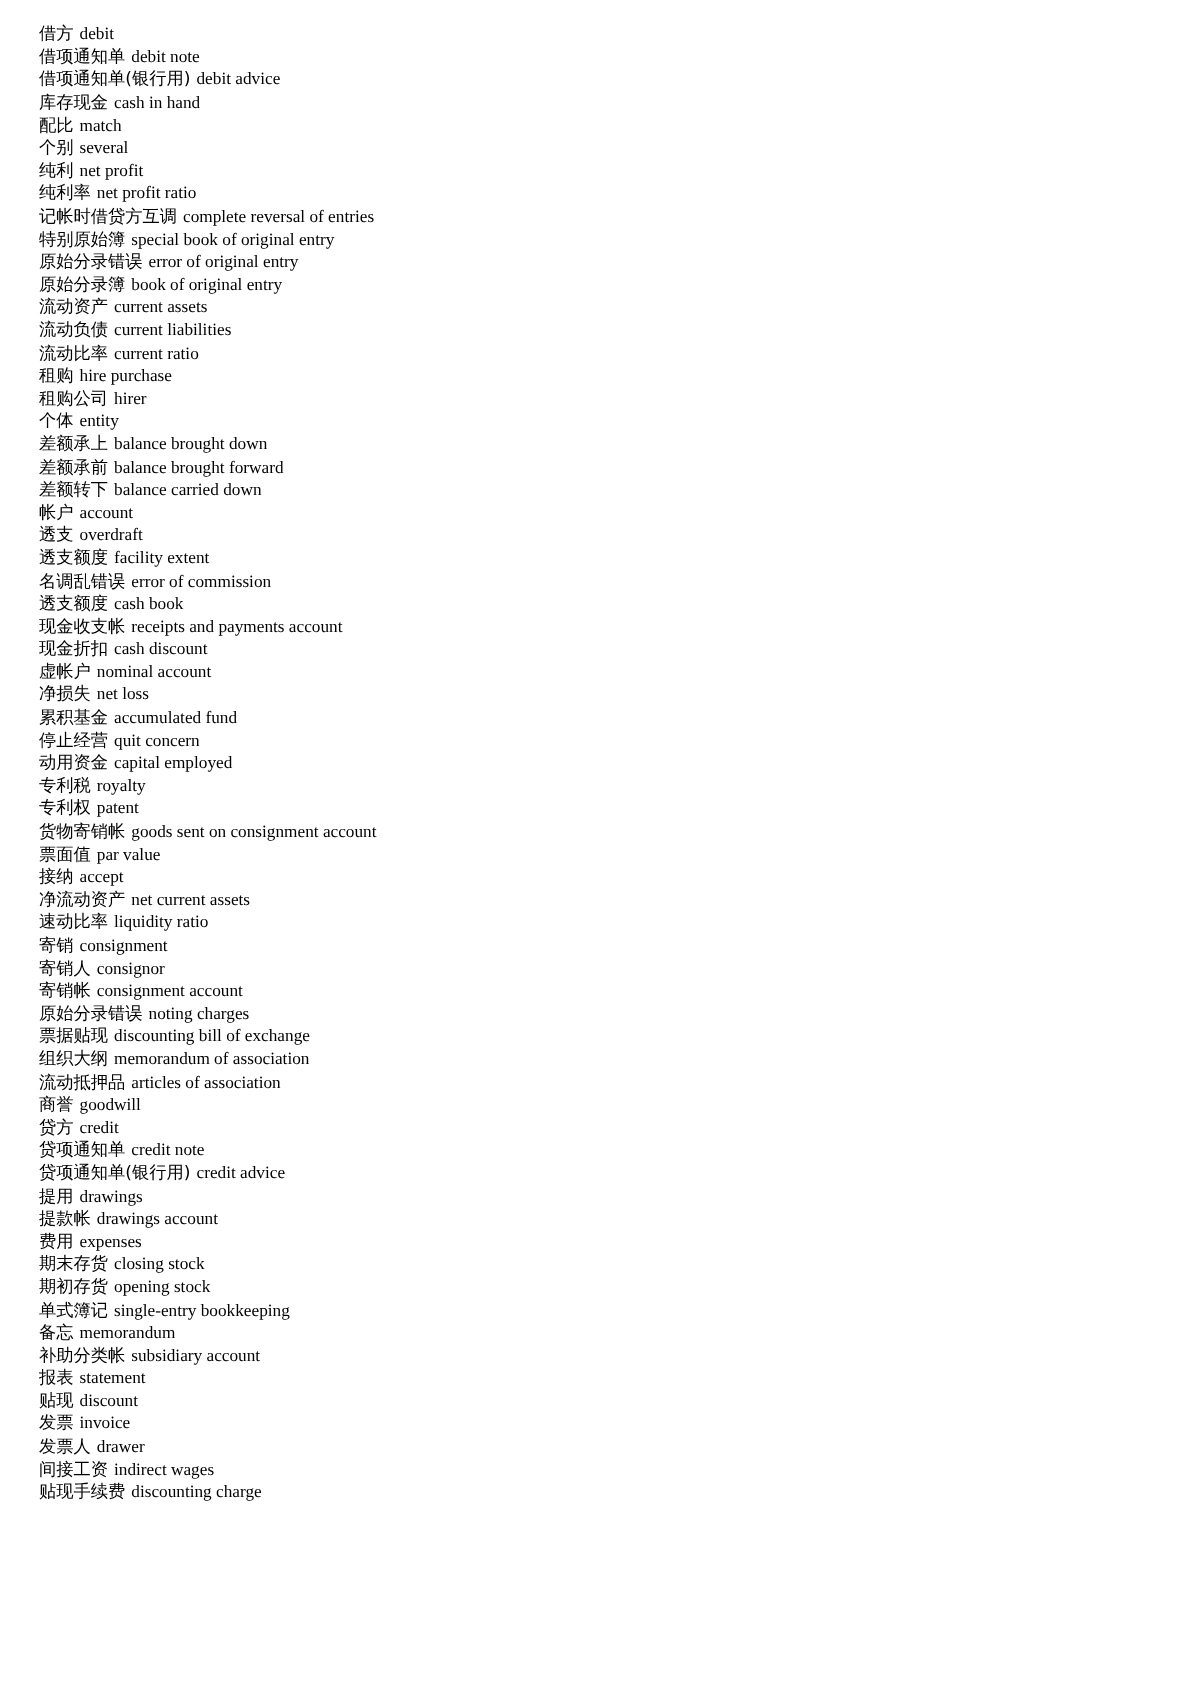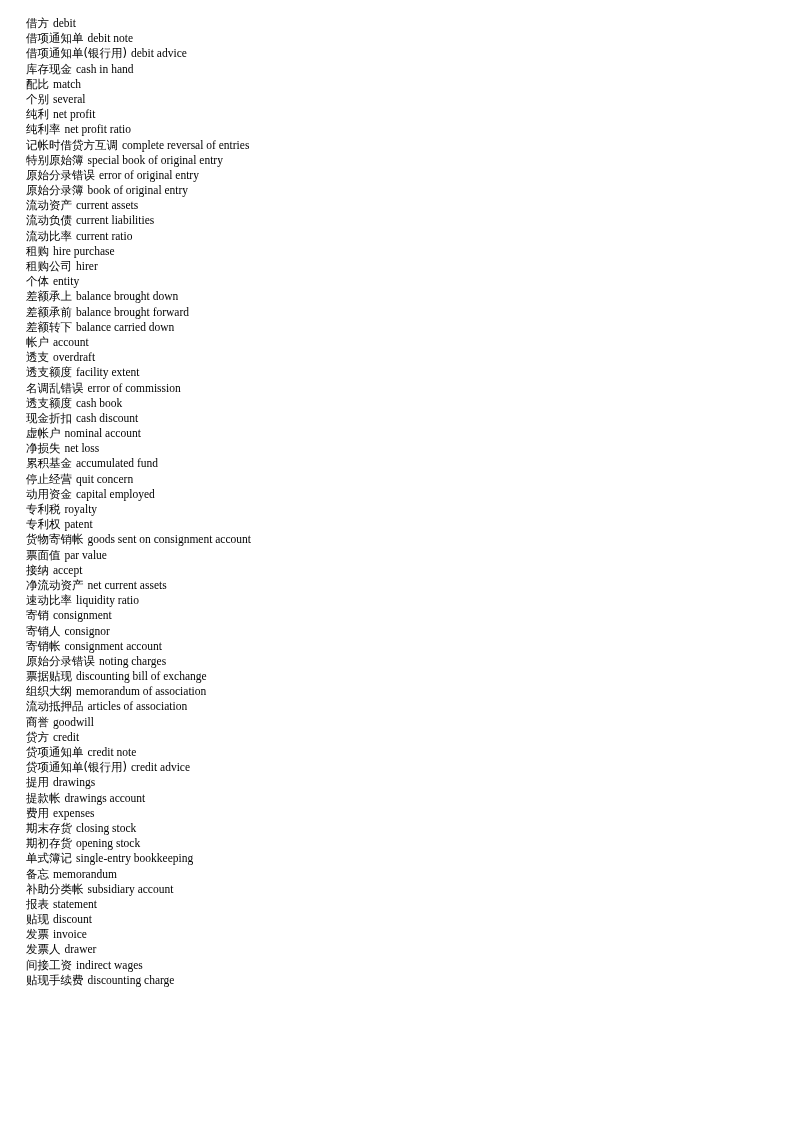--- a/index.html
+++ b/index.html
@@ -71,20 +71,21 @@
       <li class="glossary-entry"><span class="term-cn">租购公司</span><span class="term-en">hirer</span></li>
       <li class="glossary-entry"><span class="term-cn">个体</span><span class="term-en">entity</span></li>
       <li class="glossary-entry"><span class="term-cn">差额承上</span><span class="term-en">balance brought down</span></li>
       <li class="glossary-entry"><span class="term-cn">差额承前</span><span class="term-en">balance brought forward</span></li>
       <li class="glossary-entry"><span class="term-cn">差额转下</span><span class="term-en">balance carried down</span></li>
       <li class="glossary-entry"><span class="term-cn">帐户</span><span class="term-en">account</span></li>
       <li class="glossary-entry"><span class="term-cn">透支</span><span class="term-en">overdraft</span></li>
       <li class="glossary-entry"><span class="term-cn">透支额度</span><span class="term-en">facility extent</span></li>
       <li class="glossary-entry"><span class="term-cn">名调乱错误</span><span class="term-en">error of commission</span></li>
       <li class="glossary-entry"><span class="term-cn">透支额度</span><span class="term-en">cash book</span></li>
+      <li class="glossary-entry"><span class="term-cn">现金收支帐</span><span class="term-en">receipts and payments account</span></li>
       <li class="glossary-entry"><span class="term-cn">现金折扣</span><span class="term-en">cash discount</span></li>
       <li class="glossary-entry"><span class="term-cn">虚帐户</span><span class="term-en">nominal account</span></li>
       <li class="glossary-entry"><span class="term-cn">净损失</span><span class="term-en">net loss</span></li>
       <li class="glossary-entry"><span class="term-cn">累积基金</span><span class="term-en">accumulated fund</span></li>
       <li class="glossary-entry"><span class="term-cn">停止经营</span><span class="term-en">quit concern</span></li>
       <li class="glossary-entry"><span class="term-cn">动用资金</span><span class="term-en">capital employed</span></li>
       <li class="glossary-entry"><span class="term-cn">专利税</span><span class="term-en">royalty</span></li>
       <li class="glossary-entry"><span class="term-cn">专利权</span><span class="term-en">patent</span></li>
       <li class="glossary-entry"><span class="term-cn">货物寄销帐</span><span class="term-en">goods sent on consignment account</span></li>
       <li class="glossary-entry"><span class="term-cn">票面值</span><span class="term-en">par value</span></li>

